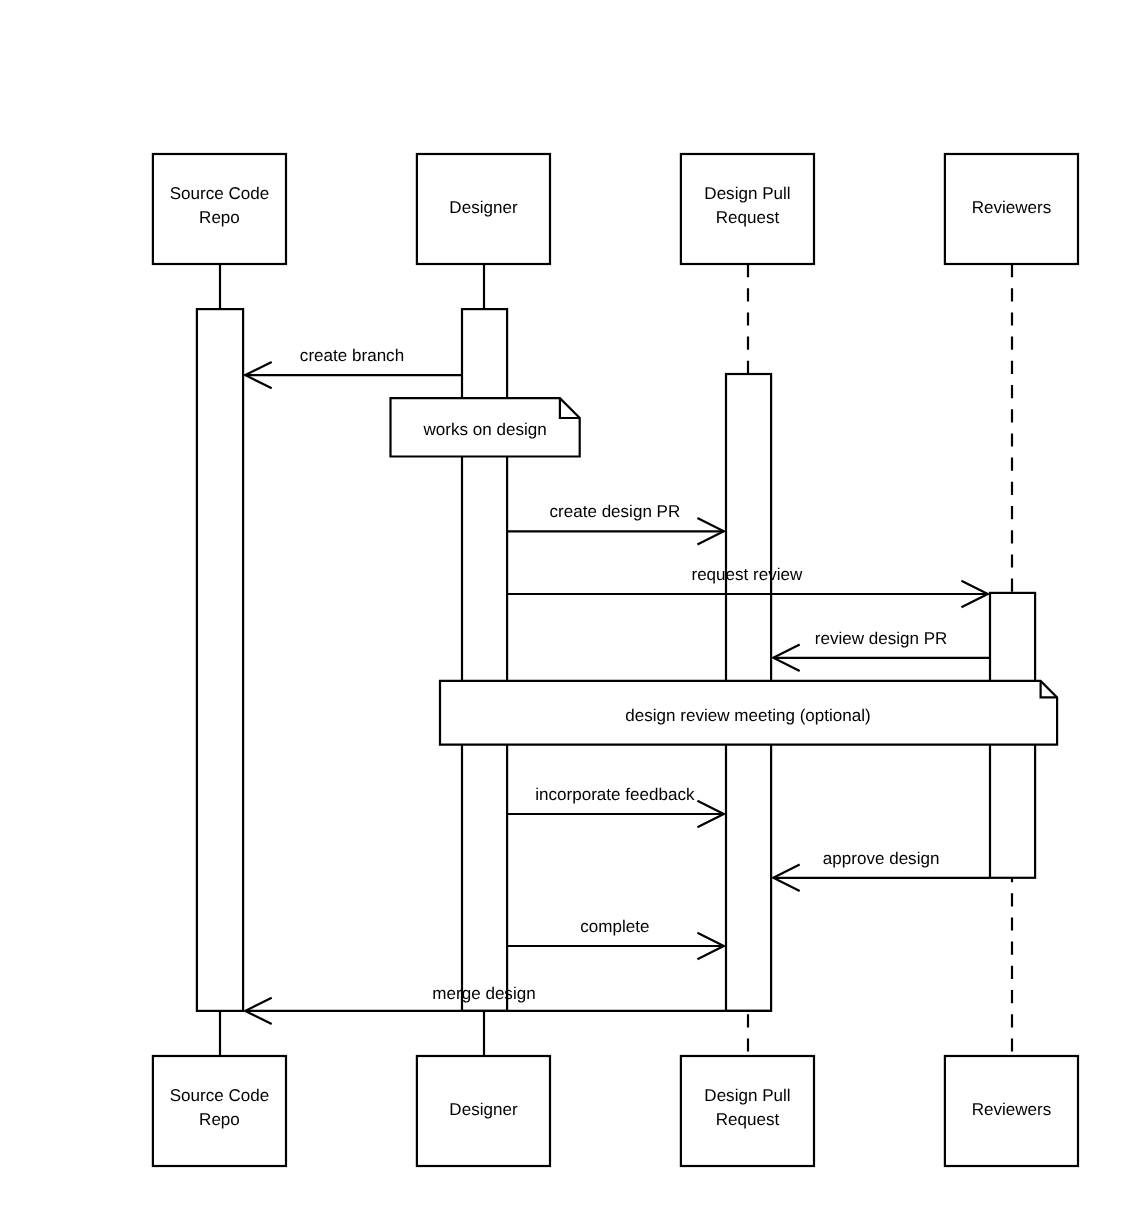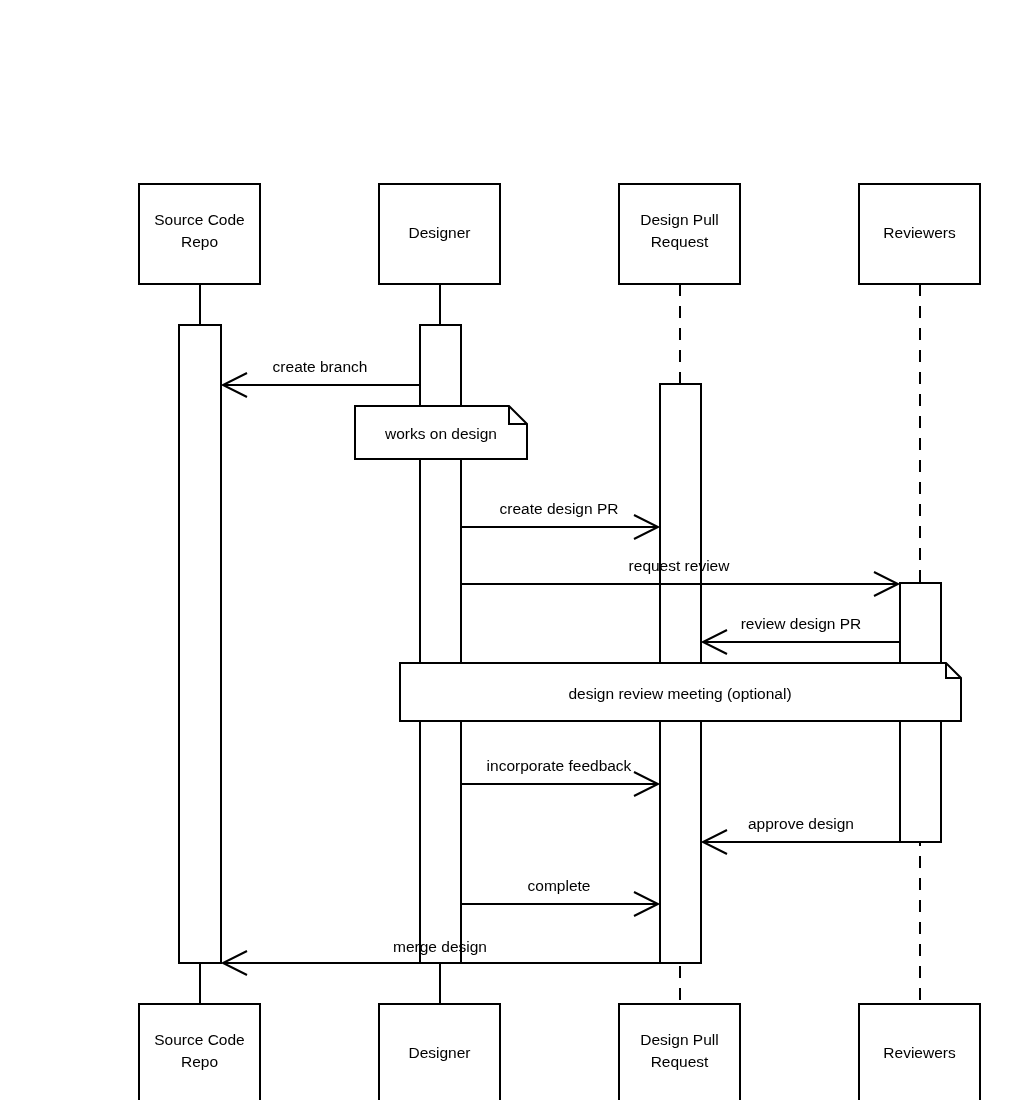--- a/index.html
+++ b/index.html
@@ -10,21 +10,20 @@
   body {
     width: 1020px;
     height: 1100px;
     font-family: "Liberation Sans", sans-serif;
     overflow: hidden;
   }
   #diagram-root {
     position: relative;
     width: 1020px;
     height: 890px;
-    margin-top: 44px;
   }
   svg#seq {
     display: block;
     width: 1020px;
     height: 1100px;
     shape-rendering: geometricPrecision;
   }
   .shape-stroke {
     fill: #ffffff;
     stroke: #000000;

